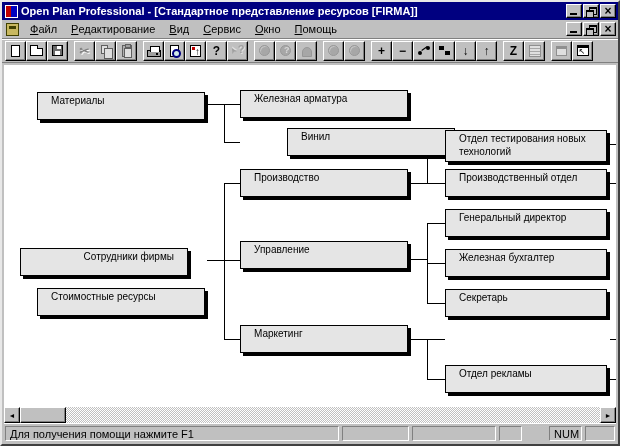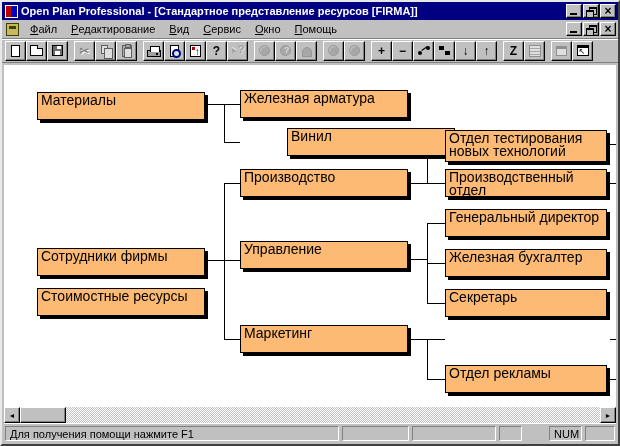--- a/index.html
+++ b/index.html
@@ -107,23 +107,23 @@
   .circle-question-icon::after { content:"?"; position:absolute; left:3px; top:-1px; font-size:9px; font-weight:bold; color:#f0f0f0; }
   .context-help-icon { width:14px; height:13px; }
   .context-help-icon::before { content:"➤"; position:absolute; left:-1px; top:2px; transform:rotate(-120deg); font-size:8px; color:#808080; text-shadow:1px 1px 0 #fff; }
   .context-help-icon::after { content:"?"; position:absolute; right:0; top:-1px; font-size:11px; font-weight:bold; color:#808080; text-shadow:1px 1px 0 #fff; }
   
   .canvas {
     position:absolute; left:2px; right:2px; top:63px; bottom:37px;
     background:#fff; overflow:hidden;
   }
   .node {
-    position:absolute; background:#fdba74; border:1px solid #000;
+    position:absolute; background:#e5e5e5; border:1px solid #000;
     box-shadow:3px 3px 0 #000;
-    padding:1px 3px; color:#000; line-height:13px; font-size:14px;
+    padding:1px 13px; color:#000; line-height:13px; font-size:10px;
   }
   .conn { position:absolute; background:#000; }
   
   .hscroll {
     position:absolute; left:2px; right:2px; bottom:21px; height:16px;
     background:repeating-conic-gradient(#fff 0% 25%, #c0c0c0 0% 50%) 0 0/2px 2px;
     display:flex;
   }
   .sbtn {
     width:16px; height:16px; flex:none;
@@ -300,21 +300,21 @@
       <div class="conn" style="left: 423px; top: 198px; width: 18px; height: 1px;"></div>
       <div class="conn" style="left: 423px; top: 238px; width: 18px; height: 1px;"></div>
       <div class="conn" style="left: 407px; top: 274px; width: 34px; height: 1px;"></div>
       <div class="conn" style="left: 423px; top: 274px; width: 1px; height: 40px;"></div>
       <div class="conn" style="left: 423px; top: 314px; width: 18px; height: 1px;"></div>
       <div class="conn" style="left: 606px; top: 79px; width: 12px; height: 1px;"></div>
       <div class="conn" style="left: 606px; top: 118px; width: 12px; height: 1px;"></div>
       <div class="conn" style="left: 606px; top: 274px; width: 12px; height: 1px;"></div>
       <div class="conn" style="left: 606px; top: 314px; width: 12px; height: 1px;"></div>
       <div class="node" style="left: 33px; top: 27px; width: 168px; height: 28px;">Материалы</div>
-      <div class="node" style="left: 33px; top: 183px; width: 168px; height: 28px;">Сотрудники фирмы</div>
+      <div class="node" style="left: 16px; top: 183px; width: 168px; height: 28px; text-align: right;">Сотрудники фирмы</div>
       <div class="node" style="left: 33px; top: 223px; width: 168px; height: 28px;">Стоимостные ресурсы</div>
       <div class="node" style="left: 236px; top: 25px; width: 168px; height: 28px;">Железная арматура</div>
       <div class="node" style="left: 236px; top: 63px; width: 168px; height: 28px; margin-left: 47px;">Винил</div>
       <div class="node" style="left: 236px; top: 104px; width: 168px; height: 28px;">Производство</div>
       <div class="node" style="left: 236px; top: 176px; width: 168px; height: 28px;">Управление</div>
       <div class="node" style="left: 236px; top: 260px; width: 168px; height: 28px;">Маркетинг</div>
       <div class="node" style="left: 441px; top: 65px; width: 162px; height: 32px;">Отдел тестирования новых технологий</div>
       <div class="node" style="left: 441px; top: 104px; width: 162px; height: 28px;">Производственный отдел</div>
       <div class="node" style="left: 441px; top: 144px; width: 162px; height: 28px;">Генеральный директор</div>
       <div class="node" style="left: 441px; top: 184px; width: 162px; height: 28px;">Железная бухгалтер</div>

